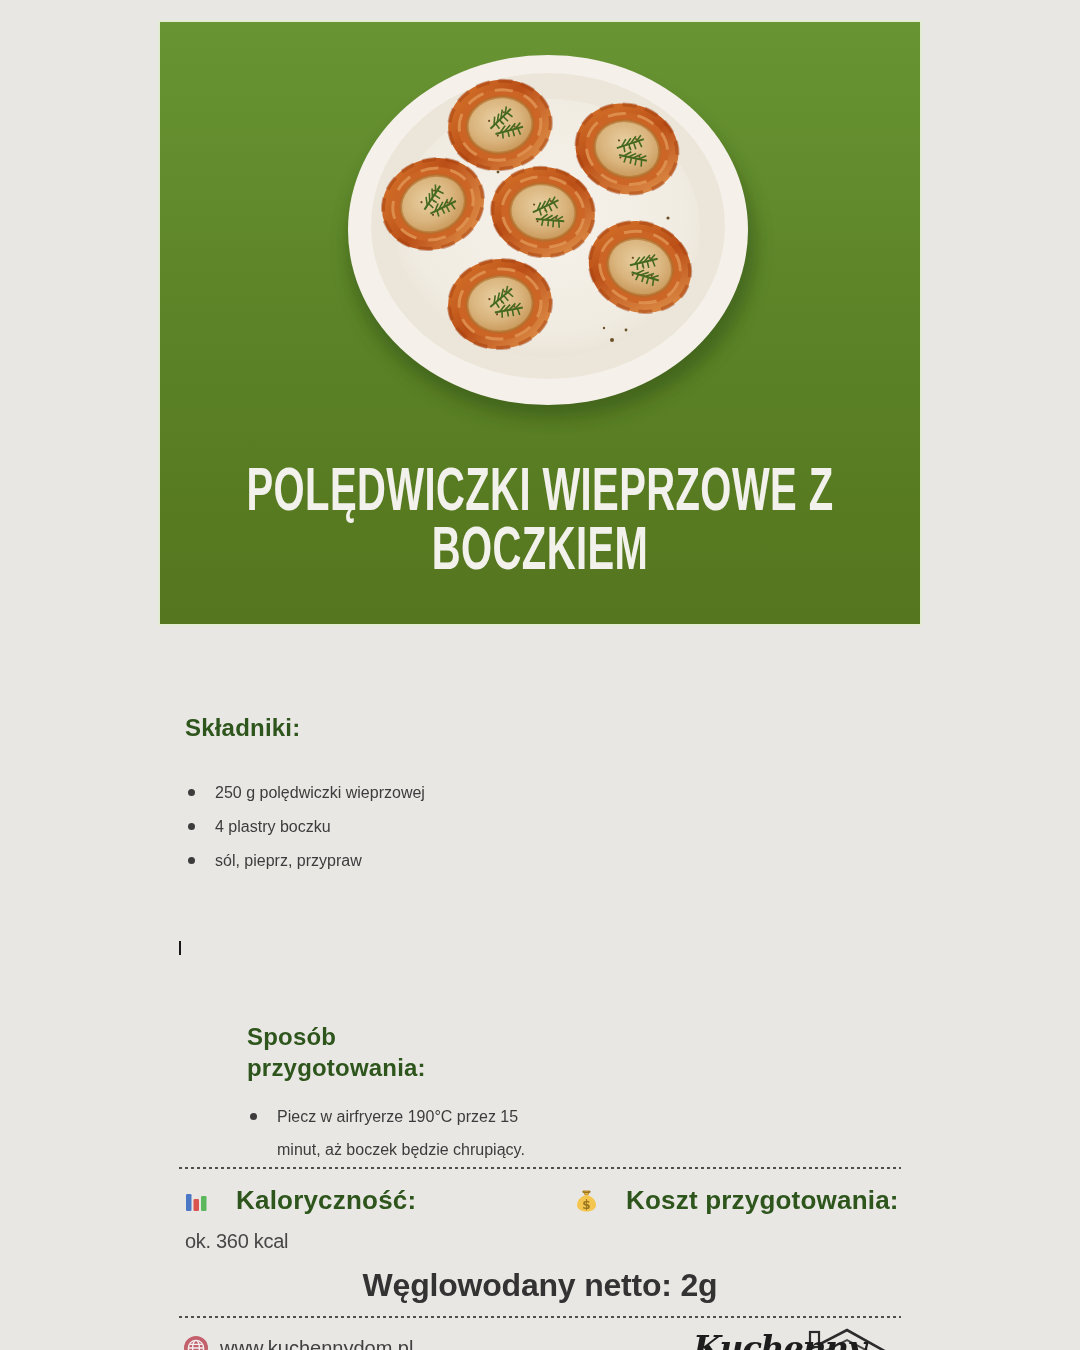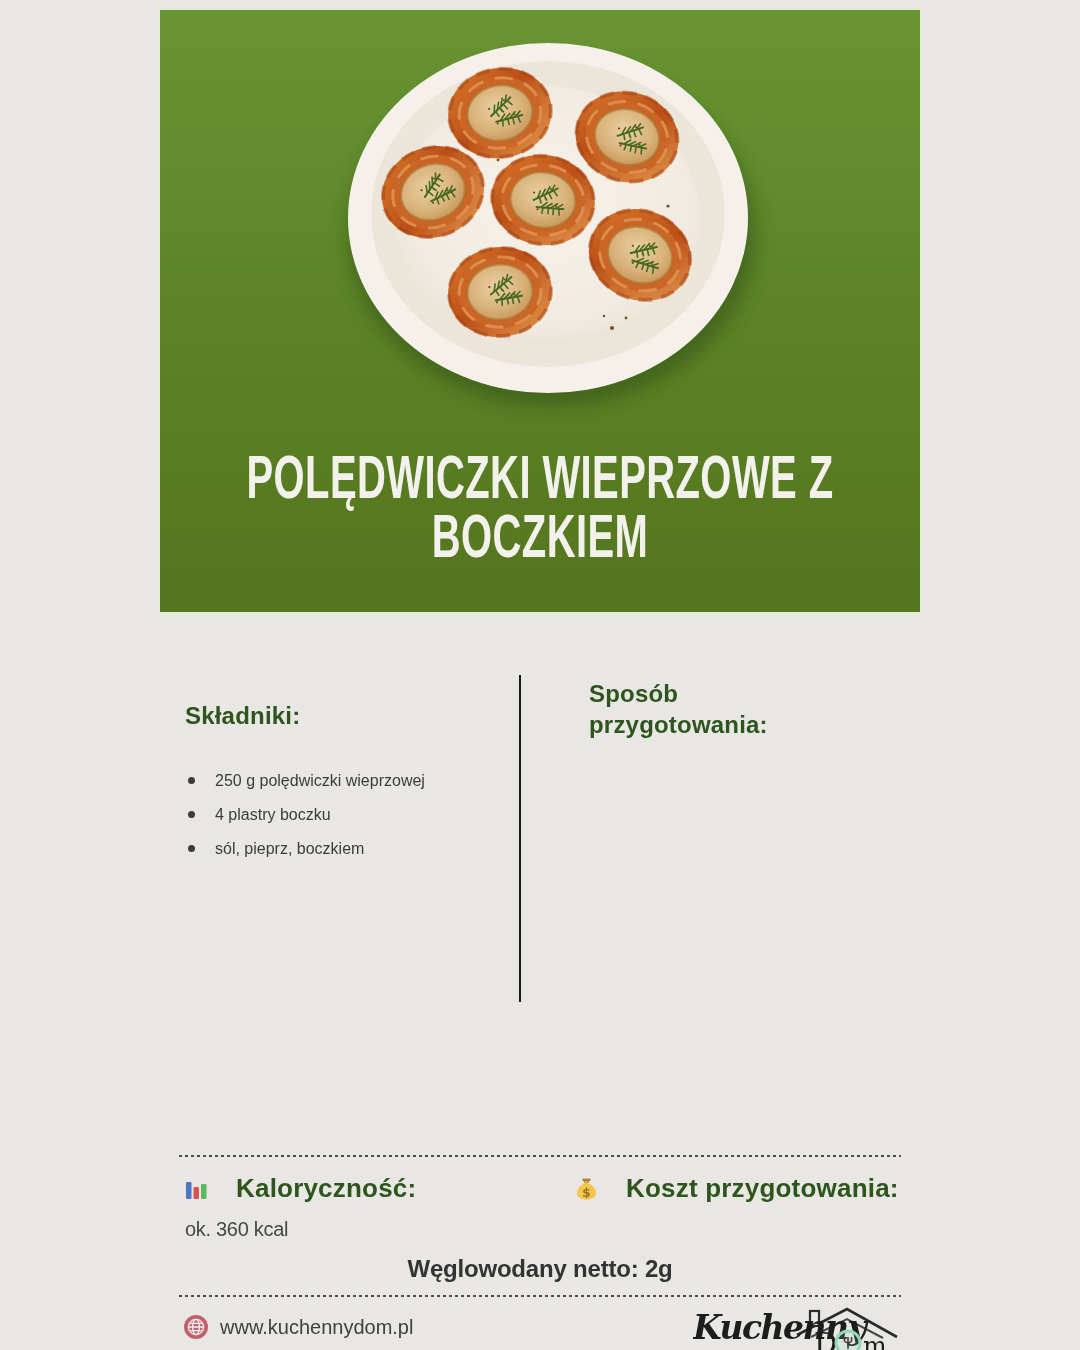--- a/index.html
+++ b/index.html
@@ -6,41 +6,41 @@
   html, body { width: 1080px; height: 1350px; overflow: hidden; }
   body {
     background: #e9e7e4;
     font-family: "Liberation Sans", sans-serif;
     color: #3e3e3e;
   }
 
   
   .hero {
     width: 760px; height: 602px;
-    margin: 10px auto 0;
+    margin: 22px auto 0;
     background: linear-gradient(180deg, #689433 0%, #5b8226 55%, #55751e 100%);
     box-shadow: 0 0 0 2px rgba(223, 238, 196, 0.55);
     overflow: hidden;
   }
   .hero svg.photo { display: block; width: 760px; height: 412px; }
   .hero h1 {
     margin-top: 26px;
     text-align: center;
     text-transform: uppercase;
     color: #f3f1ec;
     font-weight: 900;
     font-size: 50px;
     line-height: 0.96;
     letter-spacing: 0.5px;
     transform: scale(0.80, 1.22);
     transform-origin: 50% 0;
   }
 
   
-  .columns { width: 722px; margin: 0 auto; display: flex; height: 543px; }
+  .columns { width: 722px; margin: 0 auto; display: flex; height: 543px; flex-direction: column; }
   .col-left  { width: 340px; padding: 88px 0 0 6px; }
   .col-divider { width: 2px; height: 327px; margin-top: 63px; background: #181818; }
   .col-right { flex: 1; padding: 66px 0 0 68px; }
   h2.section-heading {
     color: #2d551c;
     font-size: 24px;
     font-weight: 700;
     letter-spacing: 0.2px;
     line-height: 31px;
   }
@@ -78,21 +78,21 @@
     display: flex; align-items: center; gap: 26px;
     color: #2d551c; font-size: 26px; font-weight: 700; letter-spacing: 0.2px;
   }
   .stat-label svg { flex: 0 0 auto; }
   .stat-value {
     margin: 14px 0 0 2px;
     font-size: 20px; color: #474747; letter-spacing: -0.3px;
   }
   .carbs {
     text-align: center;
-    font-size: 24px; font-weight: 700; color: #333333;
+    font-size: 32px; font-weight: 700; color: #333333;
     letter-spacing: -0.2px;
     margin: 14px 0 12px;
   }
 
   
   .footer-row {
     display: flex; justify-content: space-between; align-items: center;
     padding: 4px 2px 0 4px; height: 56px;
   }
   .website { display: flex; align-items: center; gap: 11px; font-size: 20px; color: #404040; }
@@ -173,27 +173,28 @@
     <span>Boczkiem</span>
   </h1>
 </section>
 
 <section class="columns">
   <div class="col-left">
     <h2 class="section-heading">Składniki:</h2>
     <ul class="dot-list">
         <li>250 g polędwiczki wieprzowej</li>
         <li>4 plastry boczku</li>
-        <li>sól, pieprz, boczkiem</li>
+        <li>sól, pieprz, przypraw</li>
       </ul>
   </div>
   <div class="col-divider"></div>
   <div class="col-right">
     <h2 class="section-heading">Sposób przygotowania:</h2>
     <ul class="dot-list">
+        <li>Piecz w airfryerze 190°C przez 15 minut, aż boczek będzie chrupiący.</li>
       </ul>
   </div>
 </section>
 
 <section class="stats">
   <div class="dashed"></div>
 
   <div class="stats-row">
     <div class="stat-cal">
       <div class="stat-label">

